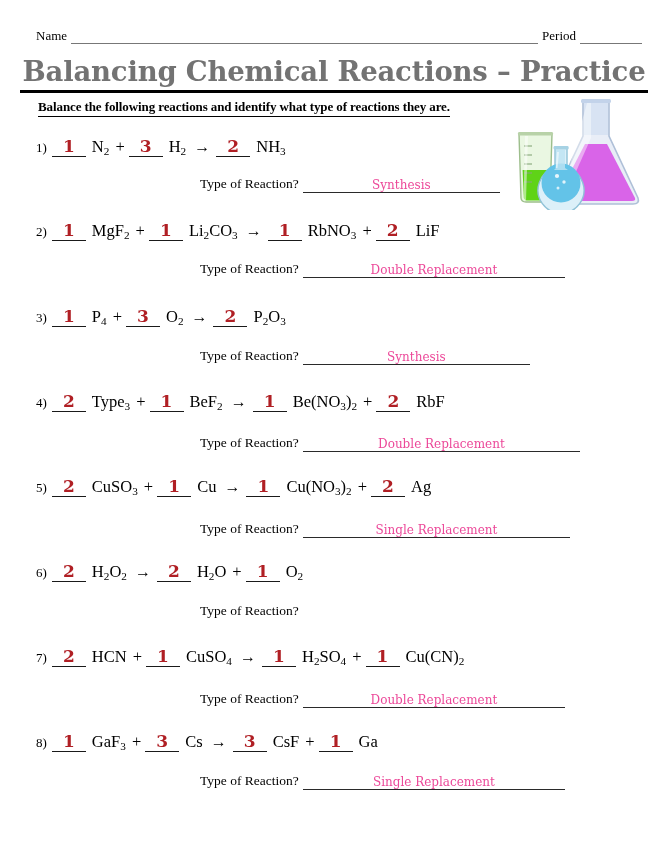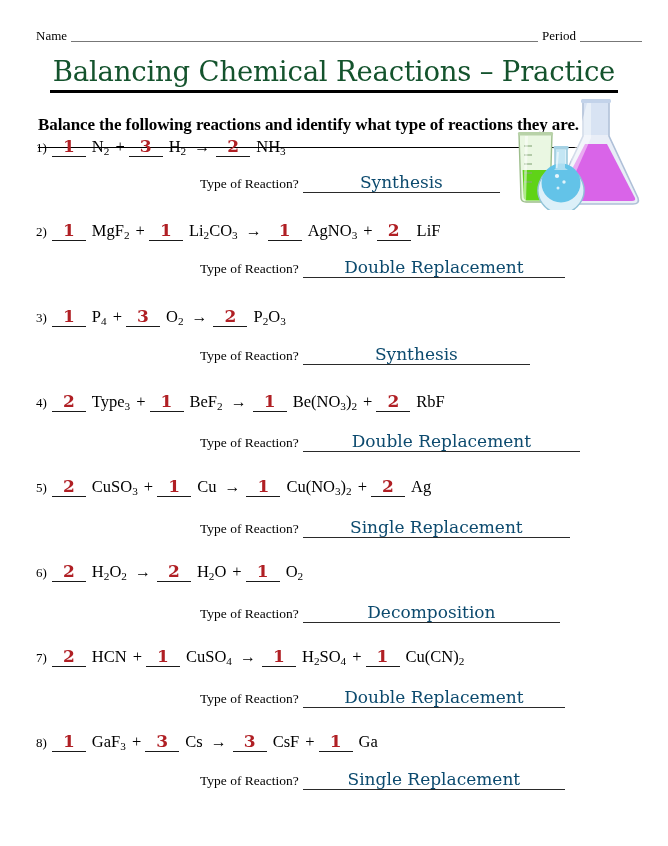--- a/index.html
+++ b/index.html
@@ -16,21 +16,21 @@
     overflow: hidden;
   }
 
   
   .header-row {
     position: absolute;
     top: 28px;
     left: 36px;
     right: 22px;
     display: flex;
-    align-items: center;
+    align-items: flex-end;
     font-size: 13px;
     font-family: "Liberation Serif", serif;
   }
   .field-label { white-space: nowrap; font-size: 13px; }
   .rule {
     border-bottom: 1px solid #777;
     height: 11px;
     margin: 0 4px;
   }
   .rule-name { flex: 1 1 auto; }
@@ -38,44 +38,43 @@
   .period-label { }
 
   
   .title {
     position: absolute;
     top: 55px;
     left: 0;
     width: 668px;
     text-align: center;
     font-family: "DejaVu Serif", serif;
-    font-weight: normal;
+    font-weight: bold;
     font-size: 27.5px;
     letter-spacing: -0.2px;
-    color: #14532d;
+    color: #737373;
   }
   .title-inner {
     display: inline-block;
     border-bottom: 3.5px solid #000;
     padding: 0 3px 2px 3px;
     line-height: 1.15;
   }
 
   
   .instructions {
     position: absolute;
     top: 99px;
     left: 38px;
     font-family: "Liberation Serif", serif;
     font-weight: bold;
-    font-size: 17px;
+    font-size: 13px;
     border-bottom: 1.6px solid #000;
-    padding-bottom: 12px;
+    padding-bottom: 1px;
     letter-spacing: -0.1px;
-    margin-top: 16px;
   }
 
   
   .glassware {
     position: absolute;
     top: 98px;
     left: 505px;
     width: 155px;
     height: 112px;
   }
@@ -141,23 +140,23 @@
     text-align: center;
     position: relative;
     height: 19px;
     margin-left: 4px;
   }
   .answer-text {
     position: absolute;
     left: 0;
     right: 0;
     bottom: 1px;
-    color: #0c4a6e;
+    color: #ec4899;
     font-family: "DejaVu Serif", serif;
-    font-size: 17px;
+    font-size: 12px;
     font-weight: normal;
     line-height: 1;
     white-space: nowrap;
   }
 </style>
 </head>
 <body>
 
 <div class="header-row">
   <span class="field-label">Name</span>
@@ -233,21 +232,21 @@
     <div class="problem" style="top: 222px;">
       <div class="equation">
         <span class="qnum">2)</span>
         <span class="blank">1</span>
         <span class="formula"><span>MgF</span><sub>2</sub></span>
         <span class="op">+</span>
         <span class="blank">1</span>
         <span class="formula"><span>Li</span><sub>2</sub><span>CO</span><sub>3</sub></span>
         <span class="arrow">→</span>
         <span class="blank">1</span>
-        <span class="formula"><span>AgNO</span><sub>3</sub></span>
+        <span class="formula"><span>RbNO</span><sub>3</sub></span>
         <span class="op">+</span>
         <span class="blank">2</span>
         <span class="formula"><span>LiF</span></span>
       </div>
     </div>
     <div class="typerow" style="top: 258px; left: 200px; width: 365px;">
       <span class="typelabel">Type of Reaction?</span>
       <span class="answer-slot">
         <span class="answer-text">Double Replacement</span>
       </span>
@@ -323,23 +322,20 @@
         <span class="arrow">→</span>
         <span class="blank">2</span>
         <span class="formula"><span>H</span><sub>2</sub><span>O</span></span>
         <span class="op">+</span>
         <span class="blank">1</span>
         <span class="formula"><span>O</span><sub>2</sub></span>
       </div>
     </div>
     <div class="typerow" style="top: 603px; left: 200px; width: 360px;">
       <span class="typelabel">Type of Reaction?</span>
-      <span class="answer-slot">
-        <span class="answer-text">Decomposition</span>
-      </span>
     </div>
     <div class="problem" style="top: 648px;">
       <div class="equation">
         <span class="qnum">7)</span>
         <span class="blank">2</span>
         <span class="formula"><span>HCN</span></span>
         <span class="op">+</span>
         <span class="blank">1</span>
         <span class="formula"><span>CuSO</span><sub>4</sub></span>
         <span class="arrow">→</span>

